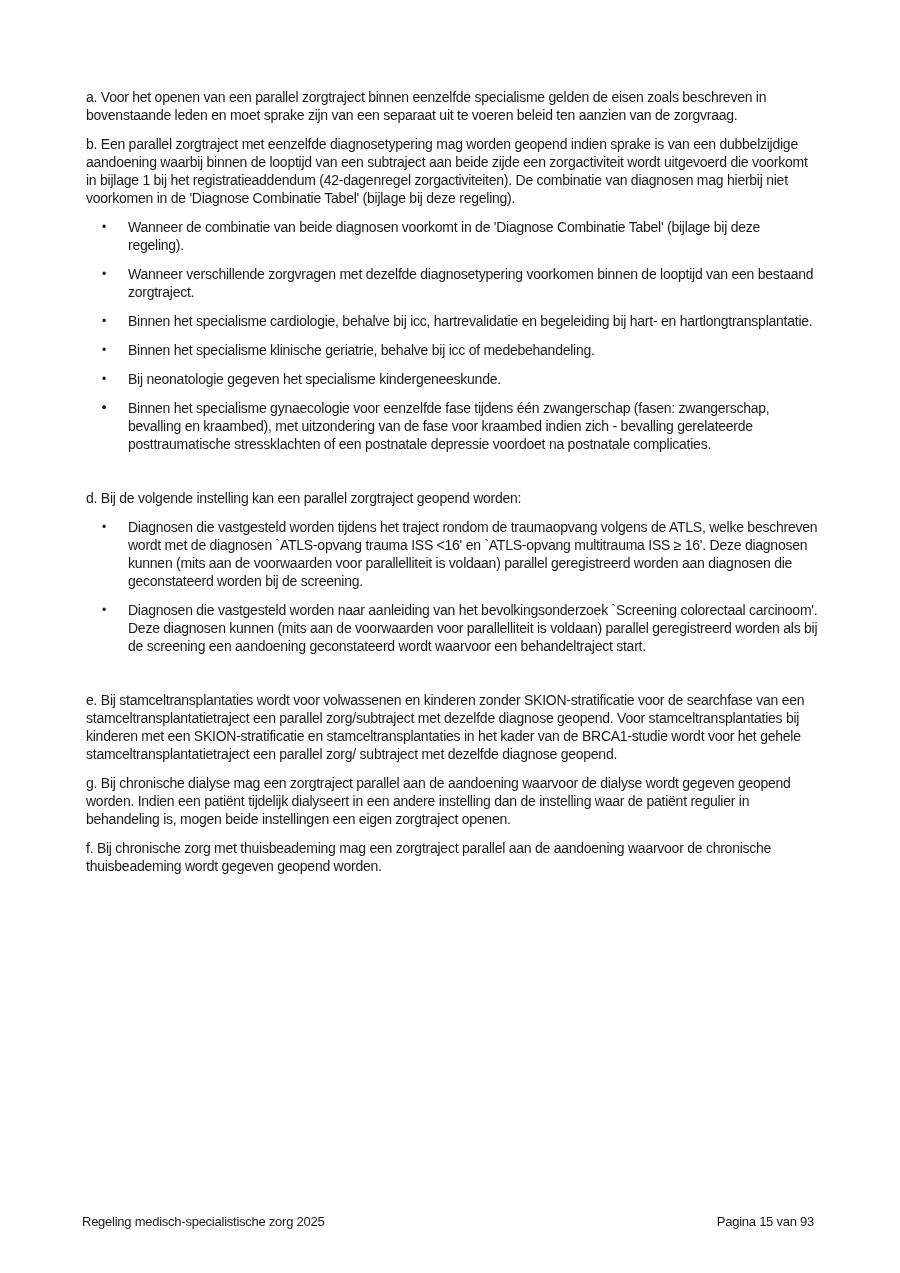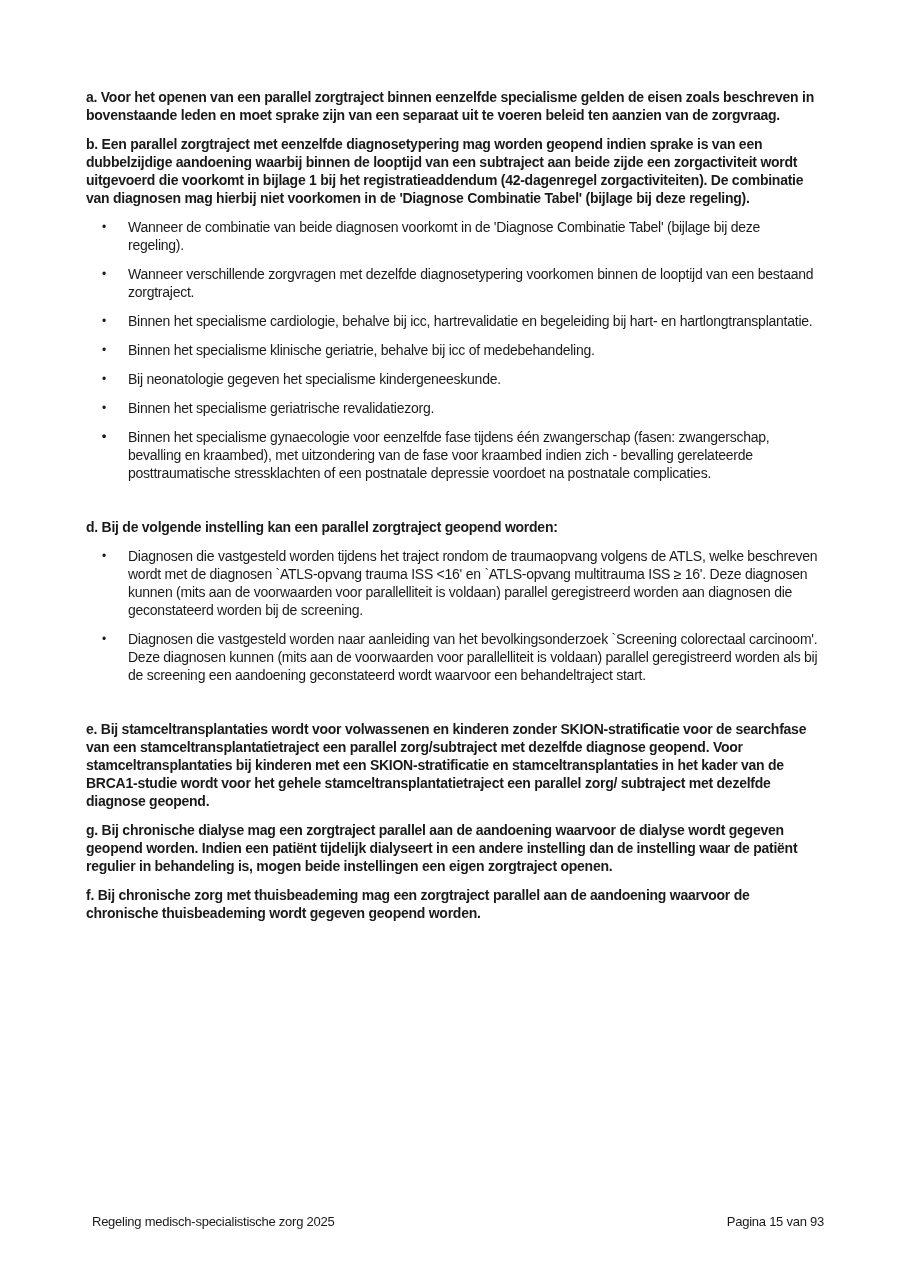--- a/index.html
+++ b/index.html
@@ -19,21 +19,20 @@
     position: absolute;
     left: 86px;
     top: 88px;
     width: 732px;
     font-size: 14px;
     line-height: 18px;
     letter-spacing: -0.25px;
   }
   .para {
     margin: 0 0 11px 0;
-    font-weight: bold;
   }
   .list {
     list-style: none;
     margin: 0;
     padding: 0;
   }
   .list li {
     position: relative;
     padding-left: 42px;
     margin: 0 0 11px 0;
@@ -41,21 +40,21 @@
   .bullet {
     position: absolute;
     left: 16px;
     top: 0;
     font-size: 12px;
   }
   .gap-after-c { margin-bottom: 36px; }
   .gap-after-d { margin-bottom: 36px; }
   .footer {
     position: absolute;
-    left: 92px;
+    left: 82px;
     top: 1214px;
     width: 732px;
     font-size: 13px;
     line-height: 16px;
     letter-spacing: -0.25px;
     display: flex;
     justify-content: space-between;
   }
 </style>
 </head>
@@ -84,21 +83,20 @@
     <li>
       <span class="bullet">•</span>
       <span>Binnen het specialisme klinische geriatrie, behalve bij icc of medebehandeling.</span>
     </li>
     <li>
       <span class="bullet">•</span>
       <span>Bij neonatologie gegeven het specialisme kindergeneeskunde.</span>
     </li>
     <li>
       <span class="bullet">•</span>
-      <span>Binnen het specialisme geriatrische revalidatiezorg.</span>
     </li>
     <li>
       <span class="bullet">•</span>
     </li>
     <li>
       <span class="bullet">•</span>
       <span>Binnen het specialisme gynaecologie voor eenzelfde fase tijdens één zwangerschap (fasen: zwangerschap, bevalling en kraambed), met uitzondering van de fase voor kraambed indien zich - bevalling gerelateerde posttraumatische stressklachten of een postnatale depressie voordoet na postnatale complicaties.</span>
     </li>
   </ul>
 

